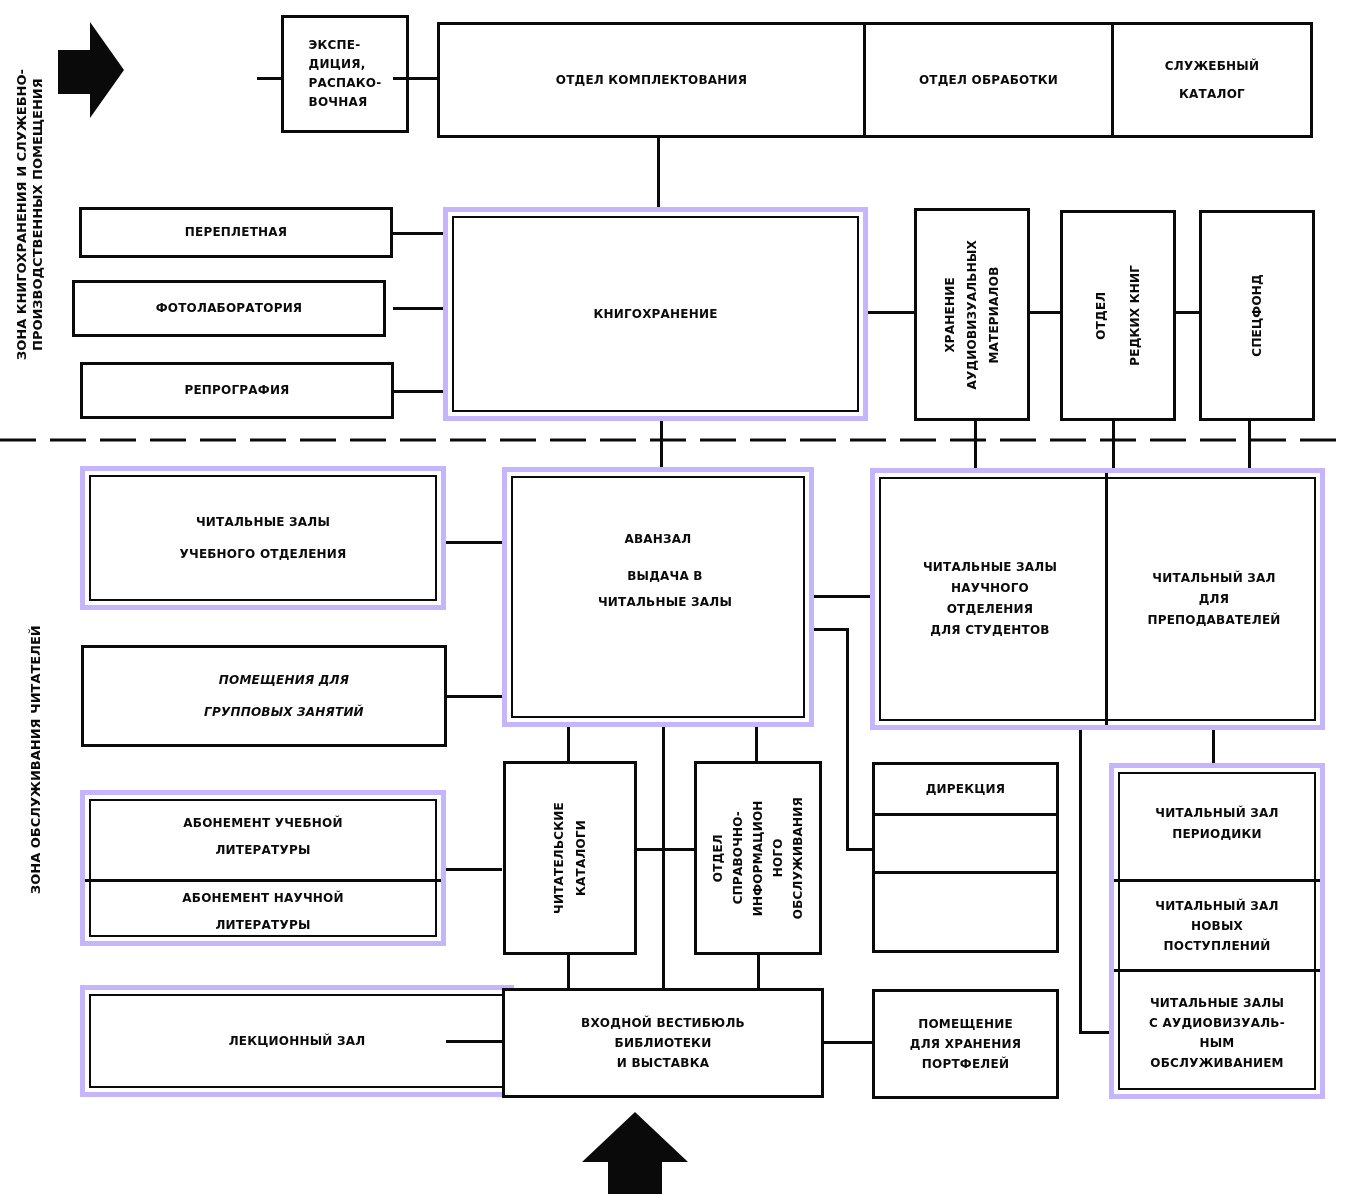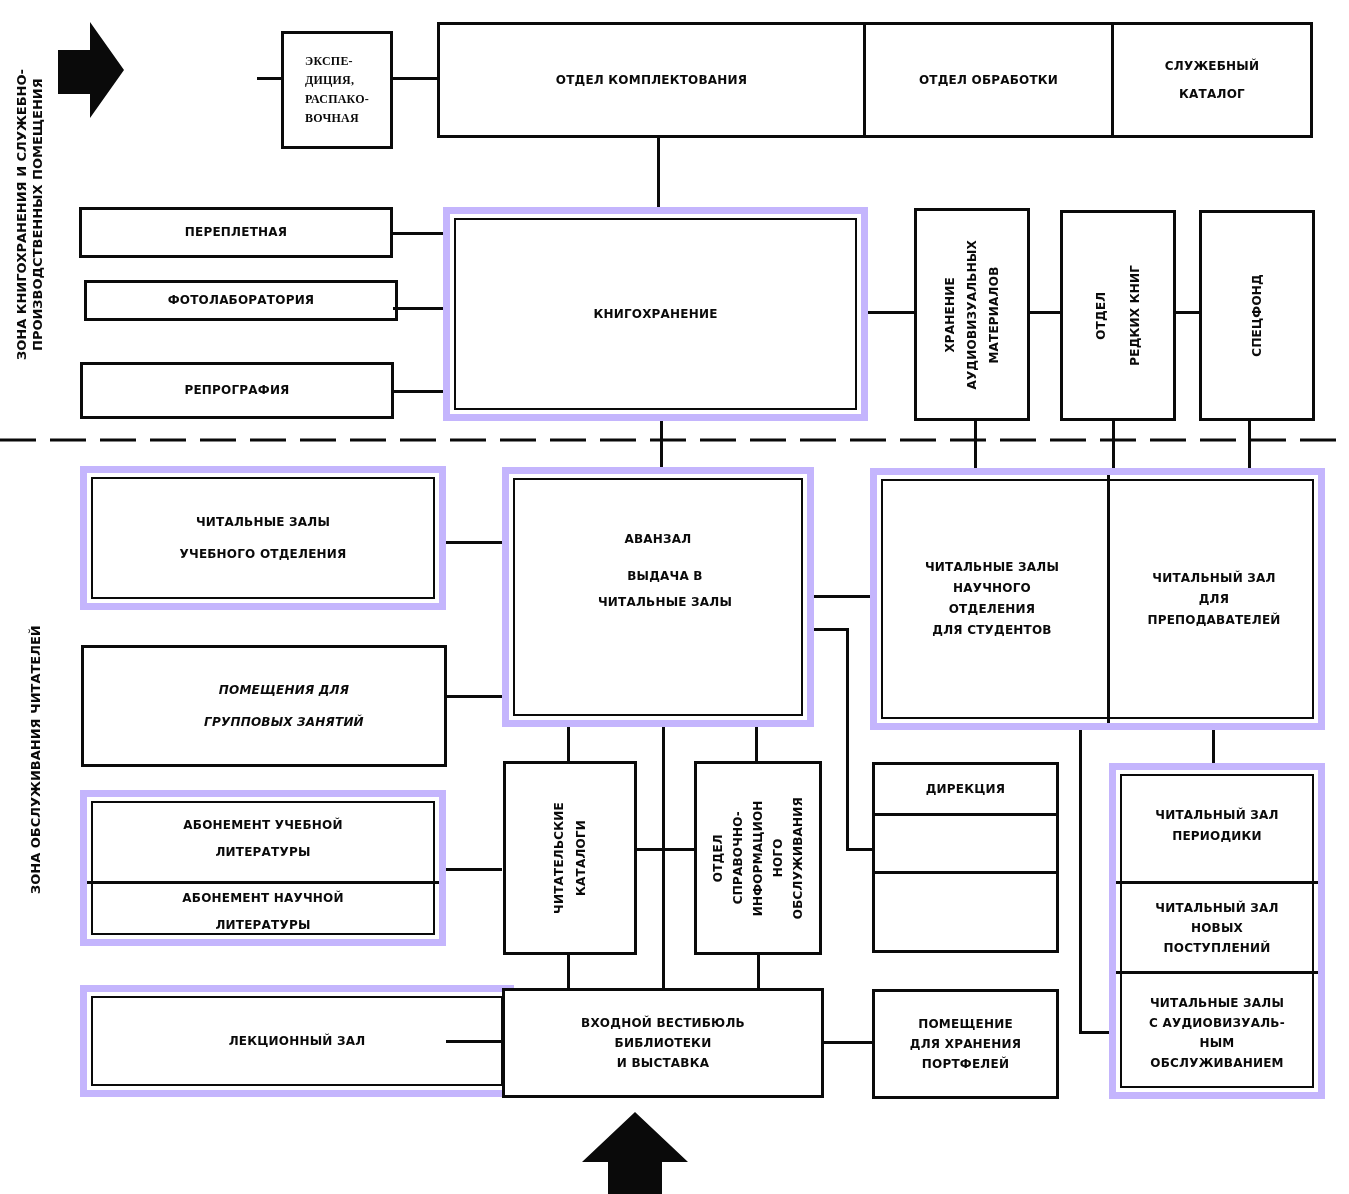--- a/index.html
+++ b/index.html
@@ -1,18 +1,18 @@
 <!DOCTYPE html>
 <html><head>
 <meta charset="utf-8">
 <style>
   html, body { margin: 0; padding: 0; background: #ffffff; }
   #canvas { position: relative; width: 1349px; height: 1194px; overflow: hidden; background: #fff; font-family: "DejaVu Sans", sans-serif; }
   .box { position: absolute; box-sizing: border-box; border: 3px solid #0a0a0a; background: #fff; display: flex; align-items: center; justify-content: center; text-align: center; }
-  .dbl { border: 7px solid #c4b5fd; outline: none; }
+  .dbl { border: 5px solid #c4b5fd; outline: none; }
   .dbl::after { content: ""; position: absolute; left: 4px; top: 4px; right: 4px; bottom: 4px; border: 2px solid #0a0a0a; pointer-events: none; }
   .lbl { font-weight: bold; font-size: 13px; line-height: 25px; color: #0a0a0a; letter-spacing: 0.2px; white-space: pre-line; text-transform: uppercase; position: relative; z-index: 1; }
   .lbl.sm { font-size: 12px; line-height: 19px; }
   .lbl.tight { line-height: 20px; }
   .vert { writing-mode: vertical-rl; transform: rotate(180deg); }
   .hl { position: absolute; background: #0a0a0a; height: 3px; }
   .vl { position: absolute; background: #0a0a0a; width: 3px; }
   .cell { position: absolute; left: 0; right: 0; display: flex; align-items: center; justify-content: center; text-align: center; box-sizing: border-box; }
   .divh { position: absolute; left: 0; right: 0; height: 3px; background: #0a0a0a; z-index: 2; }
   .divv { position: absolute; top: 0; bottom: 0; width: 3px; background: #0a0a0a; z-index: 2; }
@@ -31,21 +31,21 @@
 
   <svg class="arrow" style="left:58px; top:22px;" width="66" height="96" viewBox="0 0 66 96">
     <polygon points="0,28 32,28 32,0 66,48 32,96 32,72 0,72" fill="#0a0a0a"></polygon>
   </svg>
 
   <svg class="arrow" style="left:582px; top:1112px;" width="106" height="82" viewBox="0 0 106 82">
     <polygon points="53,0 106,50 80,50 80,82 26,82 26,50 0,50" fill="#0a0a0a"></polygon>
   </svg>
 
   <div class="hl" style="left:257px; top:77px; width:24px;"></div>
-  <div class="box" style="left:281px; top:31px; width:112px; height:118px;font-family:Liberation Serif, serif;">
+  <div class="box" style="left:281px; top:15px; width:128px; height:118px;">
     <span class="lbl sm" style="text-align:left">Экспе-
 диция,
 распако-
 вочная</span>
   </div>
   <div class="hl" style="left:393px; top:77px; width:44px;"></div>
 
   <div class="box" style="left:437px; top:22px; width:876px; height:116px; display:block;">
     <div class="cell" style="left:0; width:423px; top:0; bottom:0;">
       <span class="lbl sm">Отдел комплектования</span>
@@ -59,21 +59,21 @@
       <span class="lbl sm tight" style="line-height:28px;">Служебный
 каталог</span>
     </div>
   </div>
 
   <div class="vl" style="left:657px; top:138px; height:72px;"></div>
 
   <div class="box" style="left:79px; top:207px; width:314px; height:51px;">
     <span class="lbl sm">Переплетная</span>
   </div>
-  <div class="box" style="left:84px; top:280px; width:314px; height:41px;">
+  <div class="box" style="left:72px; top:280px; width:314px; height:57px;">
     <span class="lbl sm">Фотолаборатория</span>
   </div>
   <div class="box" style="left:80px; top:362px; width:314px; height:57px;">
     <span class="lbl sm">Репрография</span>
   </div>
   <div class="hl" style="left:393px; top:232px; width:50px;"></div>
   <div class="hl" style="left:393px; top:307px; width:50px;"></div>
   <div class="hl" style="left:394px; top:390px; width:49px;"></div>
 
   <div class="box dbl" style="left:443px; top:207px; width:425px; height:214px;">
@@ -104,21 +104,21 @@
   <div class="vl" style="left:974px; top:421px; height:48px;"></div>
   <div class="vl" style="left:1112px; top:421px; height:48px;"></div>
   <div class="vl" style="left:1248px; top:421px; height:48px;"></div>
 
   <div class="box dbl" style="left:80px; top:466px; width:366px; height:144px;">
     <span class="lbl sm tight" style="line-height:32px;">Читальные залы
 учебного отделения</span>
   </div>
   <div class="hl" style="left:446px; top:541px; width:56px;"></div>
 
-  <div class="box" style="left:81px; top:645px; width:366px; height:122px;padding-left:40px;">
+  <div class="box" style="left:81px; top:645px; width:366px; height:102px;padding-left:40px;">
     <span class="lbl sm" style="line-height:32px; font-style:italic;">Помещения для
 групповых занятий</span>
   </div>
   <div class="hl" style="left:447px; top:695px; width:55px;"></div>
 
   <div class="box dbl" style="left:80px; top:790px; width:366px; height:156px; display:block;">
     <div class="cell" style="top:0; height:84px;">
       <span class="lbl sm" style="line-height:27px;">Абонемент учебной
 литературы</span>
     </div>

